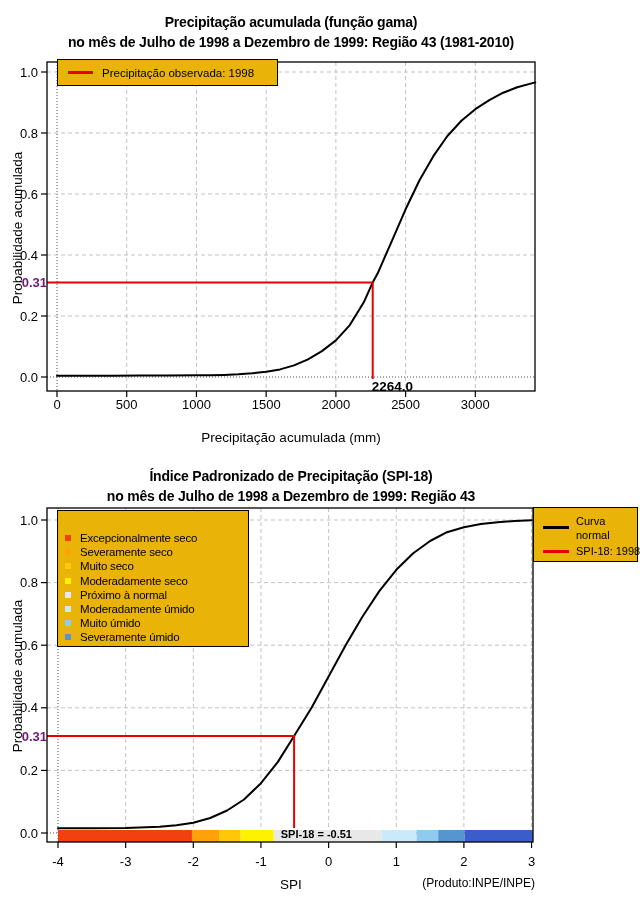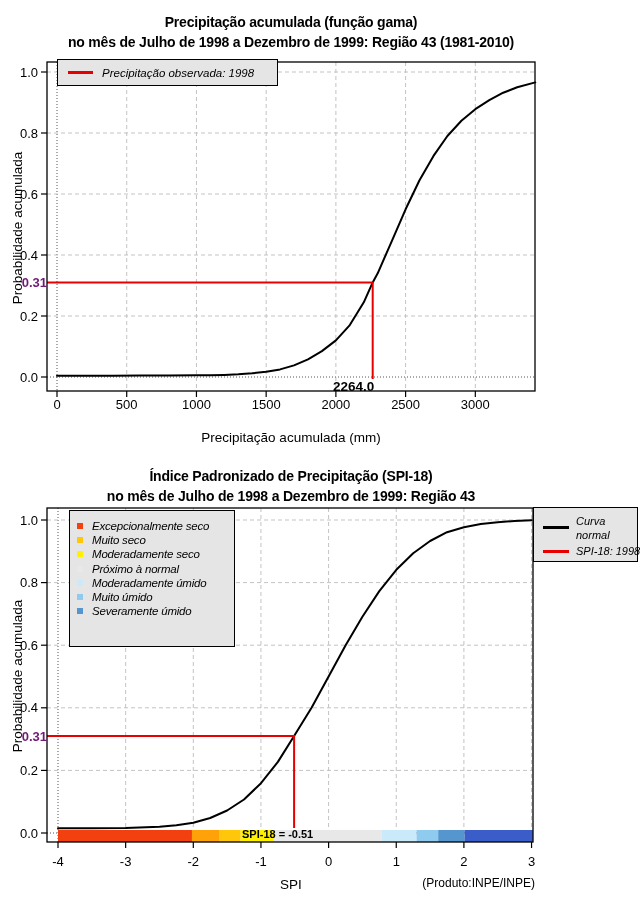--- a/index.html
+++ b/index.html
@@ -7,34 +7,34 @@
          font-family:"Liberation Sans",sans-serif;}
   #charts{position:absolute;left:0;top:0;z-index:1;}
   #charts text{font-family:"Liberation Sans",sans-serif;}
   .ov{position:absolute;z-index:2;color:#000;white-space:nowrap;
       font-family:"Liberation Sans",sans-serif;}
   .title{left:0;width:582px;text-align:center;font-weight:bold;font-size:14px;letter-spacing:-0.2px;}
   .axis-x{left:0;width:582px;text-align:center;font-size:13.5px;}
   .ylab-wrap{width:0;height:0;}
   .ylab-wrap span{display:inline-block;white-space:nowrap;font-size:13.5px;
       transform:translate(-50%,-50%) rotate(-90deg);}
-  .legend-box{background:#e5e5e5;border:1.4px solid #000;box-sizing:border-box;font-style:italic;}
+  .legend-box{background:#eab308;border:1.4px solid #000;box-sizing:border-box;}
   #legend1{left:57px;top:59px;width:221px;height:27px;display:flex;align-items:center;}
   #legend1 .sample{width:25px;height:3px;margin-left:10px;flex:none;}
   #legend1 .lbl{margin-left:9px;font-size:11.5px;}
-  #legend2-left{left:69px;top:510px;width:166px;height:137px;padding-top:8px;}
+  #legend2-left{left:57px;top:510px;width:192px;height:137px;padding-top:20px;}
   .cat-row{display:flex;align-items:center;height:14.2px;}
   .cat-marker{width:6px;height:6px;margin-left:7px;flex:none;}
   .cat-lbl{margin-left:9px;font-size:11.5px;letter-spacing:-0.2px;}
   #legend2-right{left:533px;top:507px;width:105px;height:55px;}
   #legend2-right .smp{position:absolute;}
   #legend2-right .txt{position:absolute;font-size:11px;}
   .ann-y{left:4px;width:43px;text-align:right;font-weight:bold;font-size:13px;}
   .red{color:#701a75;}
-  .ann-x{text-align:left;font-weight:bold;}
+  .ann-x{text-align:right;font-weight:bold;}
   #footer2{font-size:12px;}
 </style>
 </head>
 <body>
 
 <div id="stage">
 
   <svg id="charts" width="640" height="900" viewBox="0 0 640 900">
       <rect x="47" y="62" width="488" height="329" fill="#fff"></rect>
       <line x1="57" y1="62" x2="57" y2="391" stroke="#555" stroke-width="1" stroke-dasharray="1 2"></line>
@@ -159,20 +159,24 @@
   <div class="ov ylab-wrap" style="left:17px;top:674px">
     <span>Probabilidade acumulada</span>
   </div>
 
   <div id="legend2-left" class="ov legend-box">
     <div class="cat-row">
       <span class="cat-marker" style="background-color: rgb(242, 64, 14);"></span>
       <span class="cat-lbl">Excepcionalmente seco</span>
       </div>
     <div class="cat-row">
+      <span class="cat-marker" style="background-color: rgb(255, 162, 10);"></span>
+      <span class="cat-lbl">Severamente seco</span>
+      </div>
+    <div class="cat-row">
       <span class="cat-marker" style="background-color: rgb(255, 198, 10);"></span>
       <span class="cat-lbl">Muito seco</span>
       </div>
     <div class="cat-row">
       <span class="cat-marker" style="background-color: rgb(255, 241, 0);"></span>
       <span class="cat-lbl">Moderadamente seco</span>
       </div>
     <div class="cat-row">
       <span class="cat-marker" style="background-color: rgb(232, 232, 232);"></span>
       <span class="cat-lbl">Próximo à normal</span>

